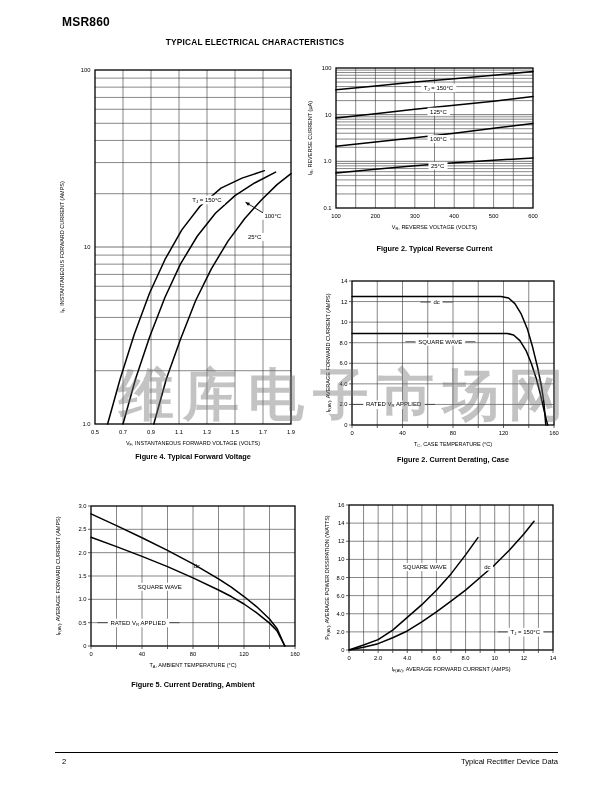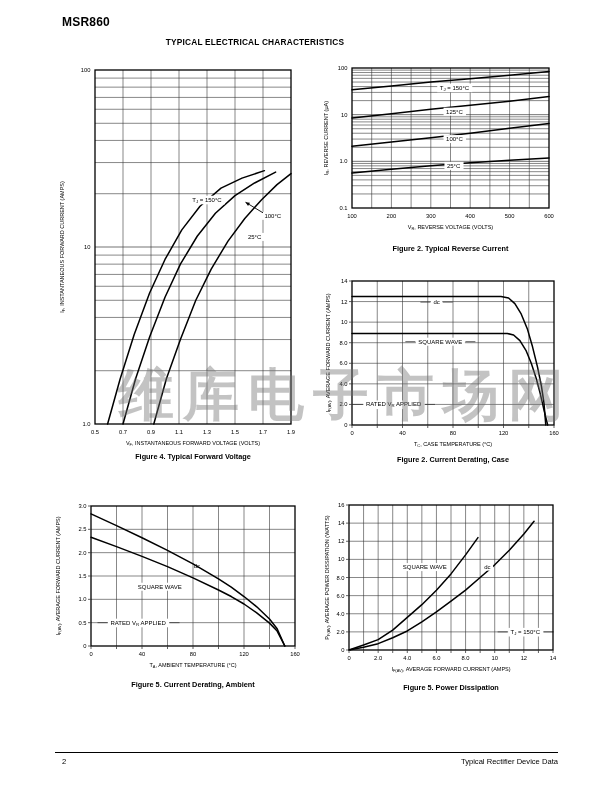--- a/index.html
+++ b/index.html
@@ -2,21 +2,21 @@
 <html><head>
 <meta charset="utf-8">
 <style>
   html,body{margin:0;padding:0;background:#888;}
   .page{position:relative;width:612px;height:792px;background:#ffffff;margin:0 auto;
         font-family:"Liberation Sans",sans-serif;color:#000;overflow:hidden;}
   .part-number{position:absolute;left:62px;top:15px;font-size:12px;font-weight:bold;letter-spacing:.2px;}
   .page-title{position:absolute;left:0;top:37px;width:510px;text-align:center;font-size:8.3px;font-weight:bold;letter-spacing:.2px;}
   .fig{position:absolute;}
   #fig1{left:50px;top:62px;width:258px;height:412px;}
-  #fig2{left:318px;top:60px;width:243px;height:202px;}
+  #fig2{left:302px;top:60px;width:243px;height:202px;}
   #fig3{left:322px;top:273px;width:243px;height:202px;}
   #fig4{left:50px;top:498px;width:258px;height:202px;}
   #fig5{left:322px;top:497px;width:243px;height:204px;}
   .chart-host{position:absolute;left:0;top:0;width:100%;height:100%;}
   .fig-caption{position:absolute;text-align:center;font-size:7.3px;font-weight:bold;}
   .watermark{position:absolute;left:118px;top:358px;font-size:56px;font-weight:bold;
              letter-spacing:9px;color:#737373;opacity:.42;white-space:nowrap;z-index:40;}
   .footer-rule{position:absolute;left:55px;top:752px;width:503px;border-top:1.5px solid #000;}
   .footer{position:absolute;left:55px;top:757px;width:503px;display:flex;justify-content:space-between;font-size:7.6px;}
   .footer .pg{padding-left:7px;}
@@ -339,21 +339,20 @@
           <text x="22.5" y="118.75" text-anchor="end" font-size="5.8">4.0</text>
           <text x="22.5" y="100.625" text-anchor="end" font-size="5.8">6.0</text>
           <text x="22.5" y="82.5" text-anchor="end" font-size="5.8">8.0</text>
           <text x="22.5" y="64.375" text-anchor="end" font-size="5.8">10</text>
           <text x="22.5" y="46.25" text-anchor="end" font-size="5.8">12</text>
           <text x="22.5" y="28.125" text-anchor="end" font-size="5.8">14</text>
           <text x="22.5" y="10" text-anchor="end" font-size="5.8">16</text>
           <text x="129" y="174" text-anchor="middle" font-size="5.5"><tspan>I</tspan><tspan baseline-shift="-16%" font-size="3.96">F(AV)</tspan><tspan baseline-shift="0">, AVERAGE FORWARD CURRENT (AMPS)</tspan></text>
           <text x="7" y="80.5" text-anchor="middle" font-size="5.5" transform="rotate(-90 7 80.5)"><tspan>P</tspan><tspan baseline-shift="-16%" font-size="3.96">F(AV)</tspan><tspan baseline-shift="0">, AVERAGE POWER DISSIPATION (WATTS)</tspan></text>
         </svg></div>
-    <div class="fig-caption" style="left: 19px; top: 186px; width: 220px;">Figure 5. Power Dissipation</div>
   </div>
 
   <div class="watermark">维库电子市场网</div>
 
   <div class="footer-rule"></div>
   <div class="footer">
     <span class="pg">2</span>
     <span>Typical Rectifier Device Data</span>
   </div>
 </div>

